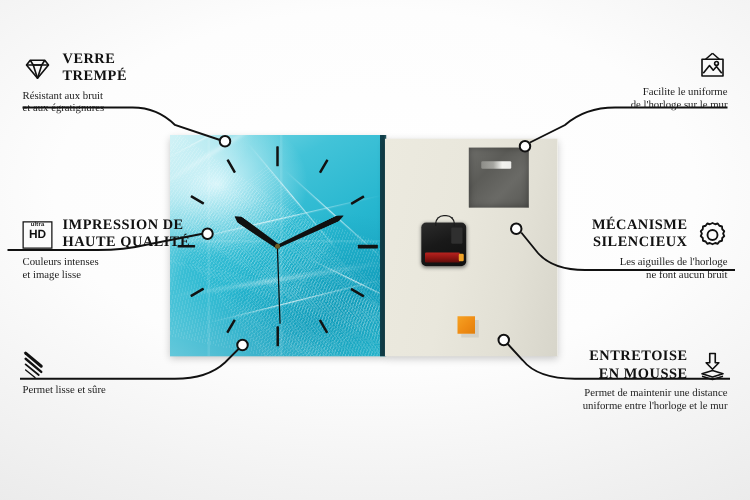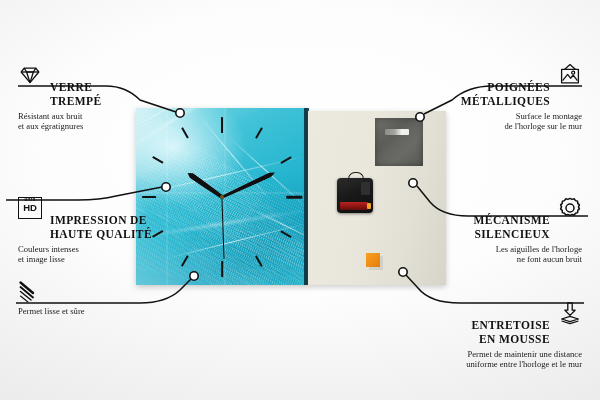--- a/index.html
+++ b/index.html
@@ -261,21 +261,20 @@
 
   .feat-title {
     font-family: "Liberation Serif", serif;
     font-weight: bold;
     font-size: 11.5px;
     line-height: 13.5px;
     letter-spacing: 0.4px;
     color: #111111;
     text-transform: uppercase;
     white-space: pre-line;
-    margin-top: 40px;
   }
   .feat-sub {
     font-family: "Liberation Serif", serif;
     font-size: 8.6px;
     line-height: 10.4px;
     color: #1b1b1b;
     white-space: pre-line;
     margin-top: 3px;
   }
   .feat-icon {
@@ -435,34 +434,32 @@
             <line x1="2.5" y1="17" x2="10" y2="23" stroke-width="1.1"></line>
           </g>
         </svg>
       </span>
     </div>
     <div class="feat-sub">Permet lisse et sûre</div>
   </div>
 
   <div class="feature right" style="left:382px; top:41px;">
     <div class="feat-head">
-      <span class="feat-title">POIGNÉES
-MÉTALLIQUES</span>
       <span class="feat-icon">
         <svg viewBox="0 0 24 24" width="24" height="24">
           <g fill="none" stroke="#111" stroke-width="1.3" stroke-linejoin="round">
             <path d="M12 1.6 L6.5 6.4 M12 1.6 L17.5 6.4"></path>
             <rect x="3.6" y="6.4" width="16.8" height="13.4"></rect>
             <path d="M4.6 17.6 L9.6 11.4 L12.6 15.2 L15.2 12.2 L19.4 17.6"></path>
             <circle cx="15.2" cy="9.7" r="1.5"></circle>
           </g>
         </svg>
       </span>
     </div>
-    <div class="feat-sub">Surface le montage
+    <div class="feat-sub">Facilite le uniforme
 de l'horloge sur le mur</div>
   </div>
 
   <div class="feature right" style="left:382px; top:174px;">
     <div class="feat-head">
       <span class="feat-title">MÉCANISME
 SILENCIEUX</span>
       <span class="feat-icon">
         <svg viewBox="0 0 24 24" width="24" height="24">
           <g fill="none" stroke="#111" stroke-width="1.5" stroke-linejoin="round">

